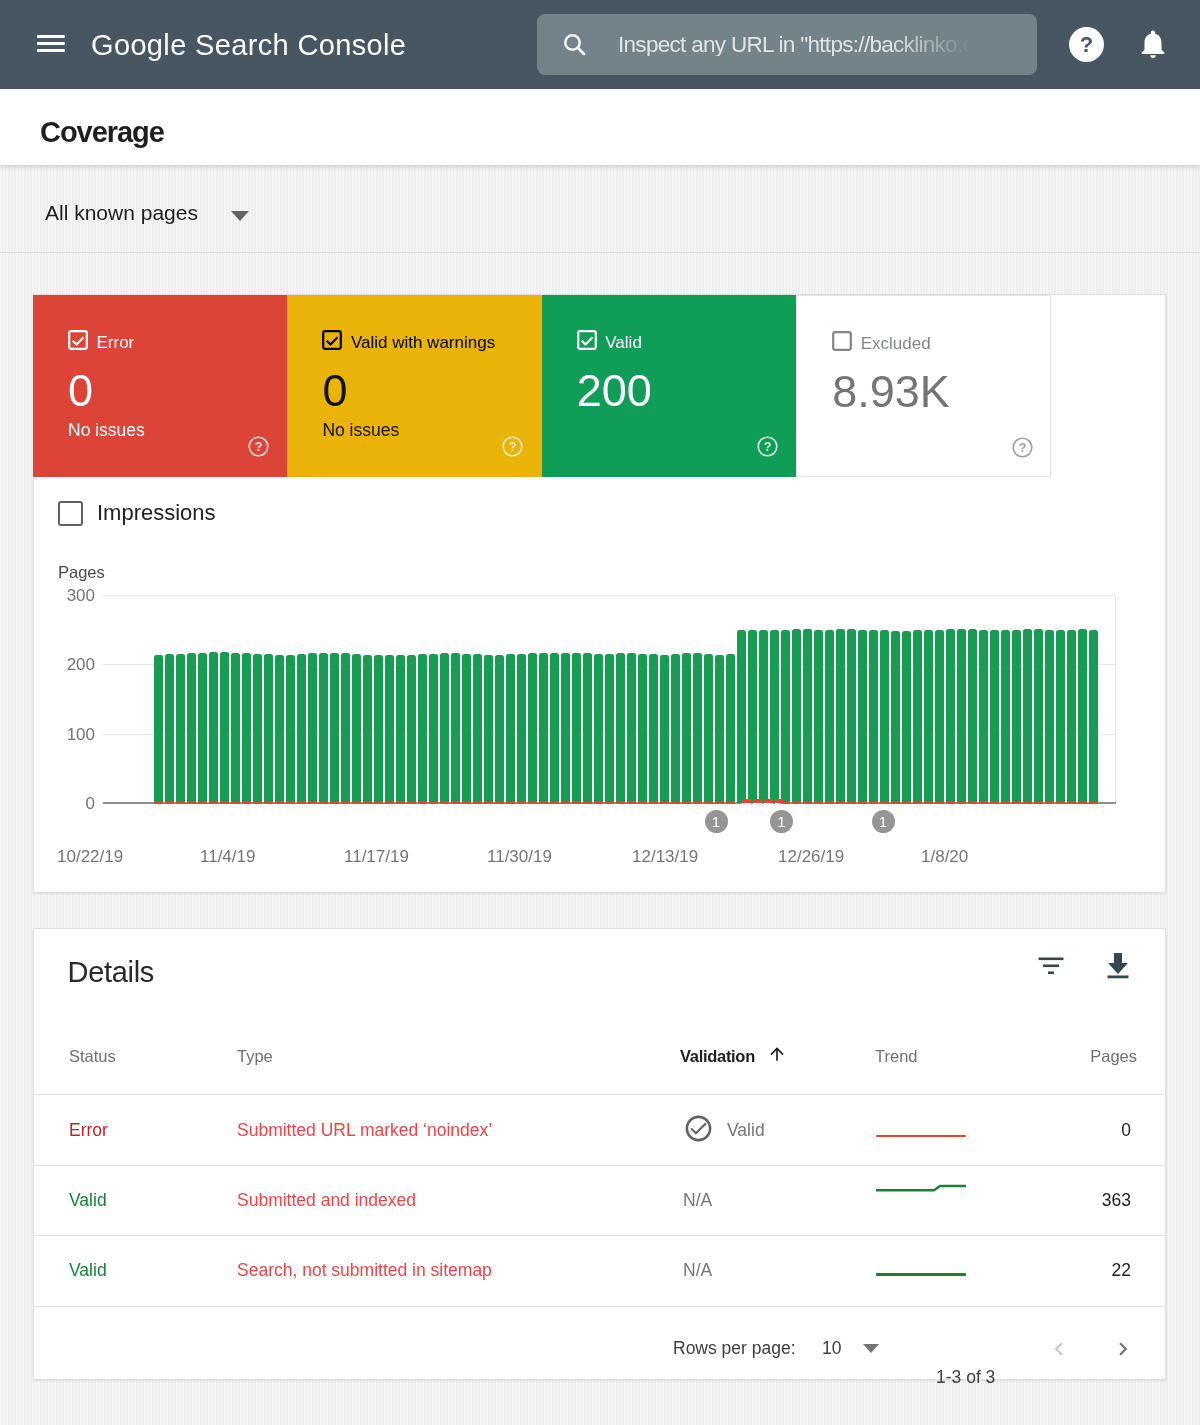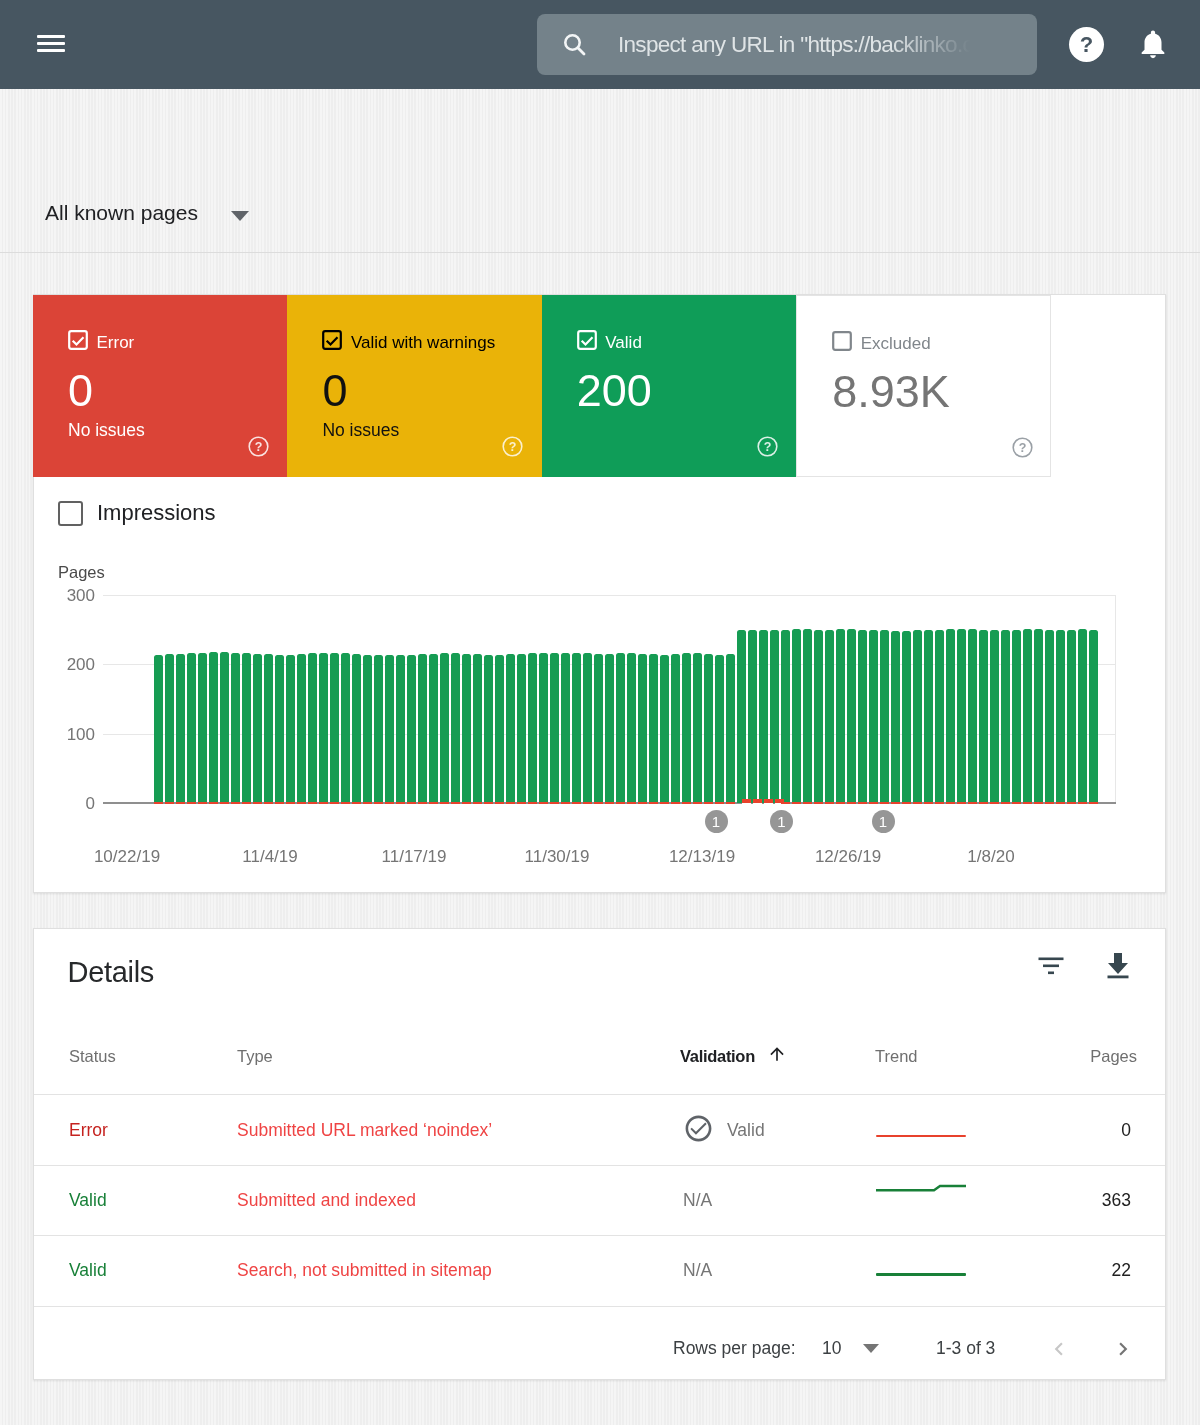--- a/index.html
+++ b/index.html
@@ -54,21 +54,21 @@
 .pageslab { position:absolute; left:58px; top:563px; font-size:16.5px; color:#4a4a4a; }
 .ylab { position:absolute; left:0px; top:0; width:95px; text-align:right; font-size:17px; color:#757575; }
 .grid { position:absolute; left:103px; width:1013px; height:1px; background:#e7e7e7; }
 .axis { position:absolute; left:103px; top:802.3px; width:1013px; height:1.6px; background:#8f8f8f; }
 .vgrid { position:absolute; left:1115px; top:595px; width:1px; height:208px; background:#e7e7e7; }
 .bar { position:absolute; width:9.3px; background:#169C53; border-radius:2.5px 2.5px 0 0; }
 .rbase { position:absolute; width:9.3px; top:801.6px; height:2.6px; background:#E8412C; }
 .rbase.hi { top:799.4px; height:3.4px; box-shadow:0 1.4px 0 #fff; }
 .mark { position:absolute; top:810px; width:23px; height:23px; border-radius:50%; background:#969696;
   color:#fff; font-size:15px; font-weight:500; text-align:center; line-height:23px; }
-.dlab { position:absolute; top:847px; width:140px; text-align:center; font-size:17px; color:#757575; }
+.dlab { position:absolute; top:847px; width:140px; font-size:17px; color:#757575; }
 
 
 .dtitle { position:absolute; left:67.5px; top:957.5px; font-size:29px; line-height:29px; letter-spacing:-0.3px; color:#27292b; }
 .dico { position:absolute; top:953px; }
 .thead { position:absolute; top:1047px; font-size:16.5px; color:#6f6f6f; }
 .tb { font-weight:bold; color:#202124; letter-spacing:-0.3px;text-align:right; }
 .rowline { position:absolute; left:34px; width:1131px; height:1px; background:#e3e3e3; }
 .ct { position:absolute; font-size:17.5px; color:#ef4444; }
 .cerr { color:#C5221F; }
 .cok { color:#188038; }
@@ -80,34 +80,38 @@
 </style></head>
 <body>
 <div id="page">
 
 <div class="topbar">
   <div class="burger">
         <div></div>
         <div></div>
         <div></div>
       </div>
+  <div class="logo">Google Search Console</div>
   <div class="searchpill">
     <svg width="27" height="27" viewBox="0 0 27 27">
           <circle cx="11.5" cy="11.5" r="7.2" fill="none" stroke="#f3f5f6" stroke-width="2.6"></circle>
           <path d="M16.8 16.8 L23 23" stroke="#f3f5f6" stroke-width="2.8" stroke-linecap="round"></path>
         </svg>
     <div class="ph">Inspect any URL in "https://backlinko.c</div>
     <div class="phfade"></div>
   </div>
   <div class="helpc">?</div>
   <svg class="bell" width="34" height="34" viewBox="0 0 24 24">
         <path d="M12 22c1.1 0 2-.9 2-2h-4c0 1.1.9 2 2 2zm6-6v-5c0-3.07-1.63-5.64-4.5-6.32V4c0-.83-.67-1.5-1.5-1.5s-1.5.67-1.5 1.5v.68C7.64 5.36 6 7.92 6 11v5l-2 2v1h16v-1l-2-2z" fill="#fff"></path>
       </svg>
 </div>
 
+<div class="titlebar">
+      <span>Coverage</span>
+    </div>
 
 <div class="fl">All known pages</div>
 <div class="ftri"></div>
 <div class="hr252"></div>
 
 <div class="card" id="chartcard"></div>
 
 <div class="sbox" style="left:33.0px;background:#DB4437;">
   <div class="bcheck"><svg width="20" height="20" viewBox="0 0 20 20">
           <rect x="1.2" y="1.2" width="17.6" height="17.6" rx="2" fill="none" stroke="#fff" stroke-width="2.2"></rect>
@@ -404,21 +408,21 @@
 
 <div class="ct cok" style="left:69px;top:1260px">Valid</div>
 <div class="ct" style="left:237px;top:1260px">Search, not submitted in sitemap</div>
 <div class="ct cgray" style="left:683px;top:1260px">N/A</div>
 <div class="spark" style="top:1273px;background:#188038"></div>
 <div class="num" style="left:1031px;top:1260px">22</div>
 
 <div class="foot" style="left:673px;top:1338px">Rows per page:</div>
 <div class="foot" style="left:822px;top:1338px">10</div>
 <div class="ftri" style="left:863px;top:1344px;border-top-color:#757575;border-left-width:8.5px;border-right-width:8.5px;border-top-width:9px"></div>
-<div class="foot" style="left:936px;top:1338px">1-3 of 3</div>
+<div class="foot" style="left:936px;top:1367px">1-3 of 3</div>
 <svg class="chev" style="left:1046px" width="26" height="26" viewBox="0 0 24 24">
       <path d="M15.4 7.4 10.8 12l4.6 4.6L14 18l-6-6 6-6z" fill="#c7c7c7"></path>
     </svg>
 <svg class="chev" style="left:1110px" width="26" height="26" viewBox="0 0 24 24">
       <path d="M8.6 7.4 13.2 12l-4.6 4.6L10 18l6-6-6-6z" fill="#757575"></path>
     </svg>
 
 </div>
 
 </body></html>

